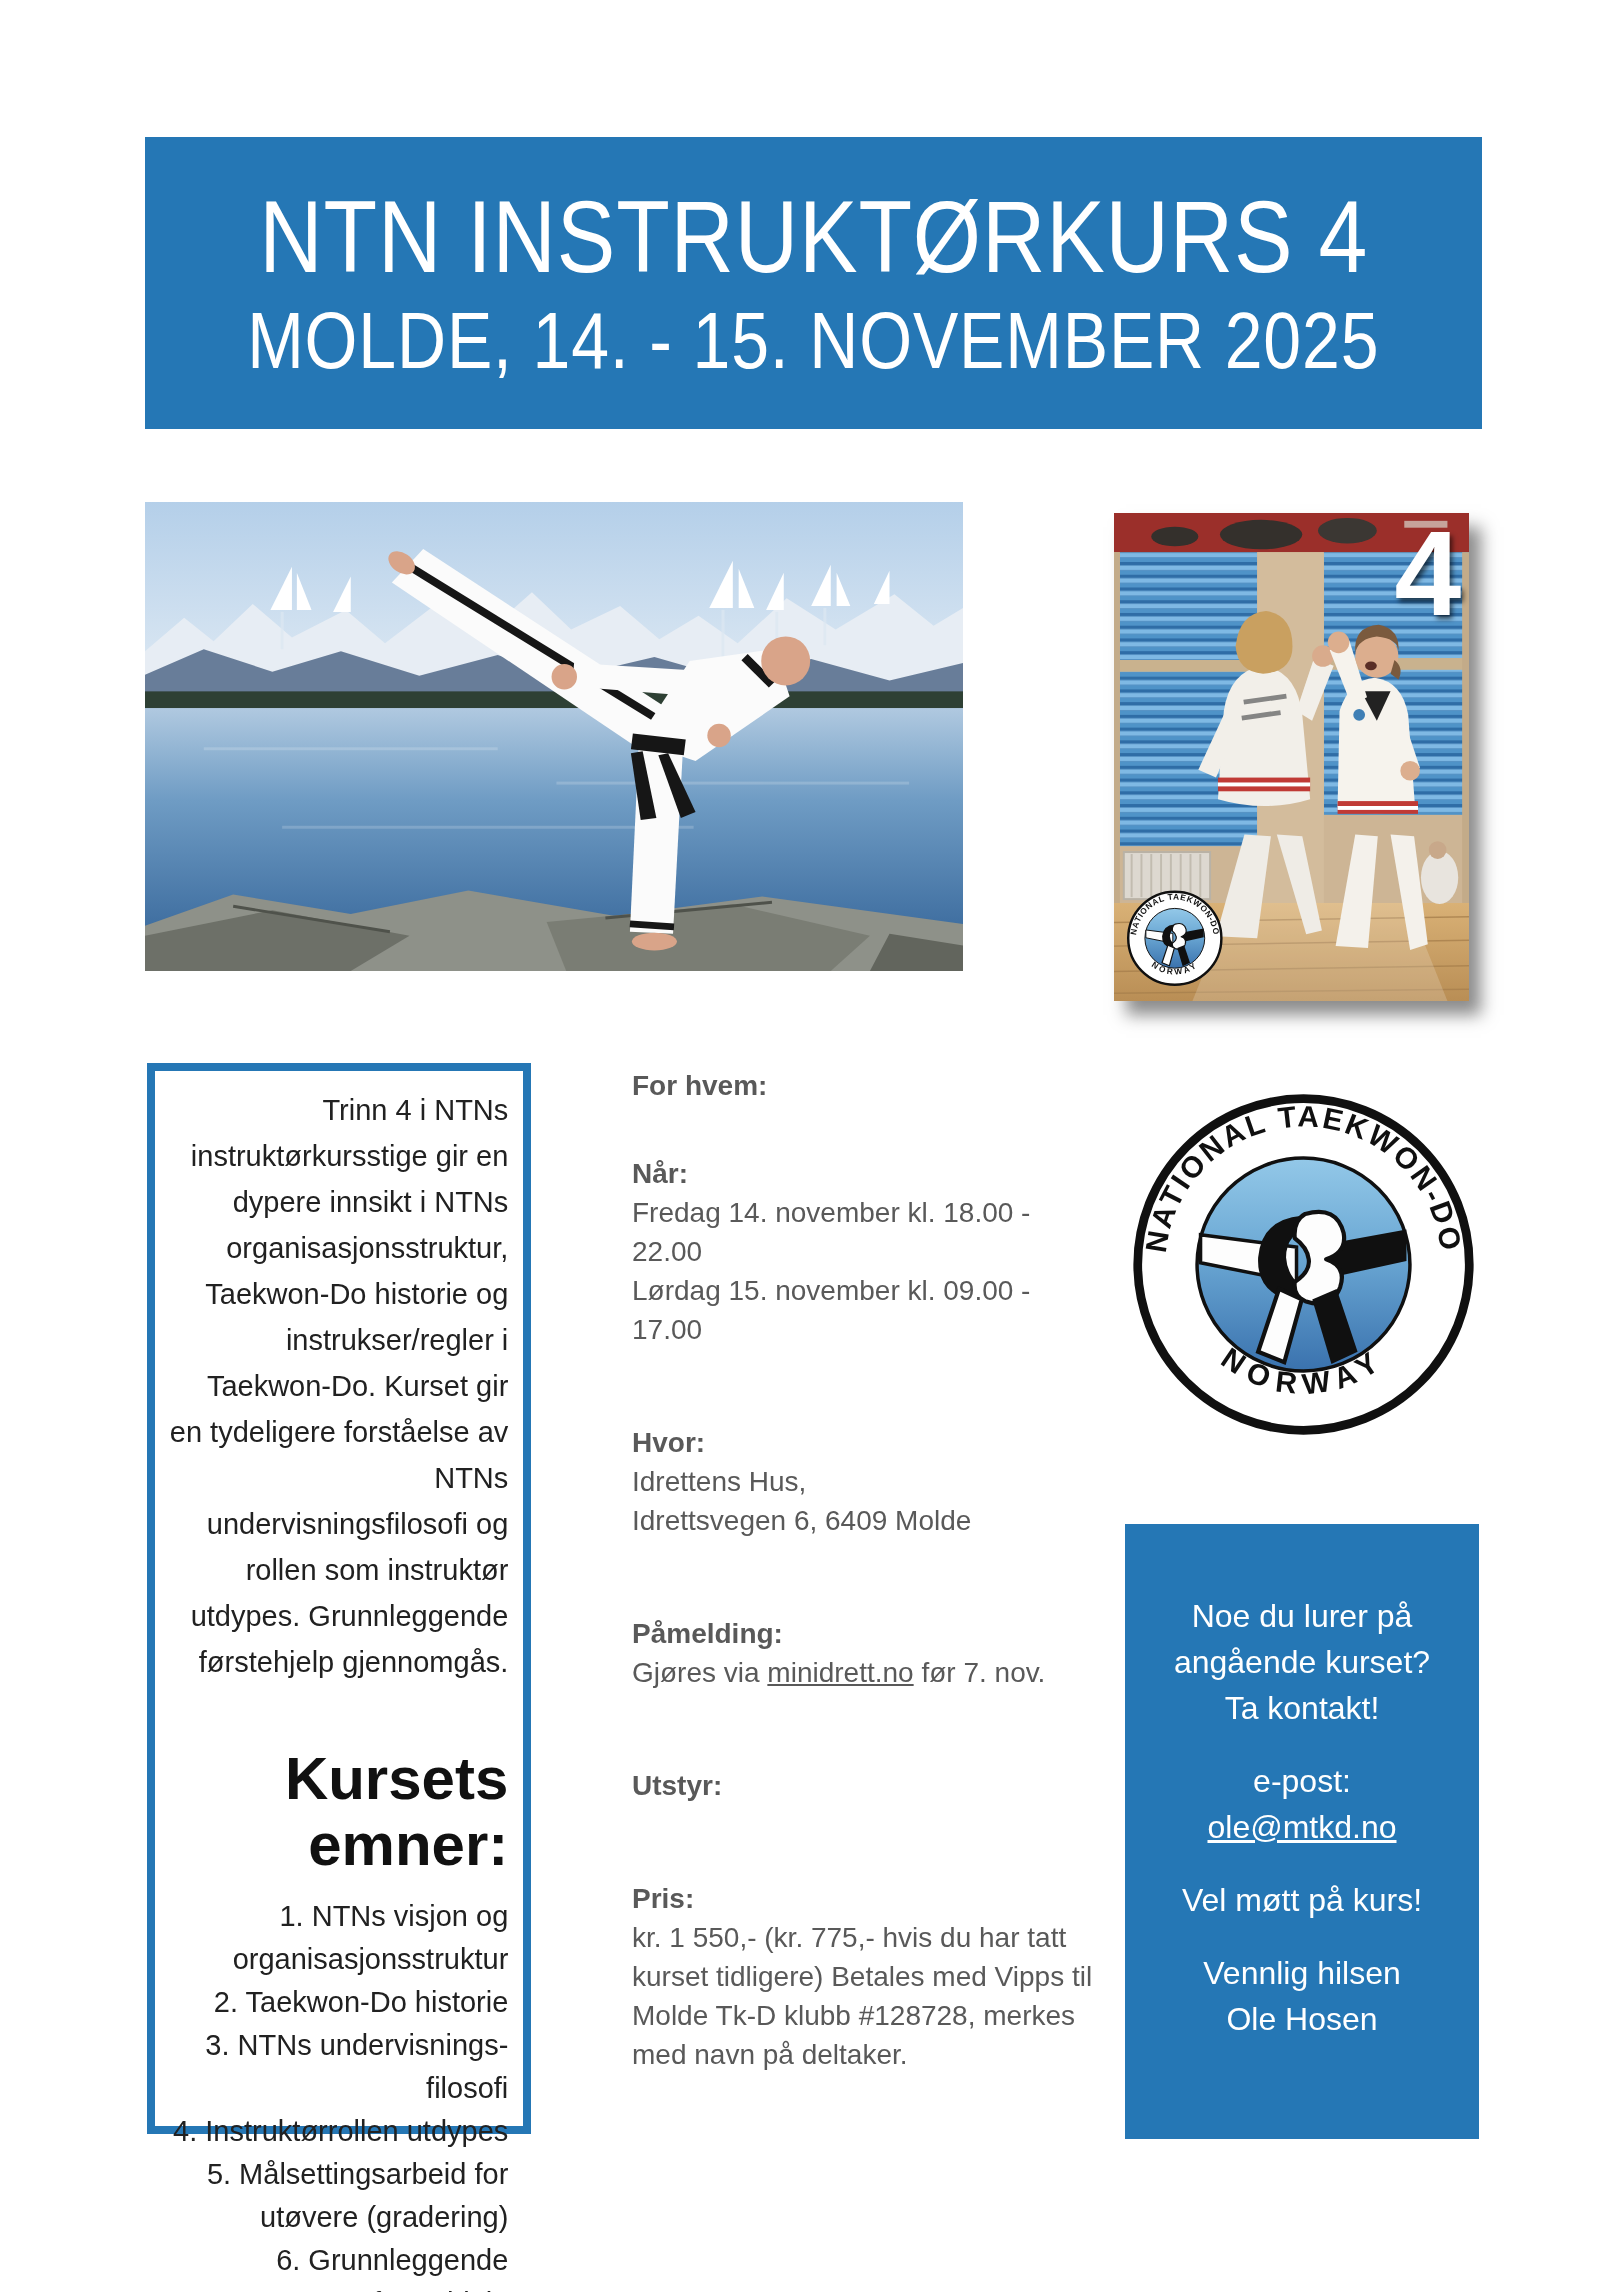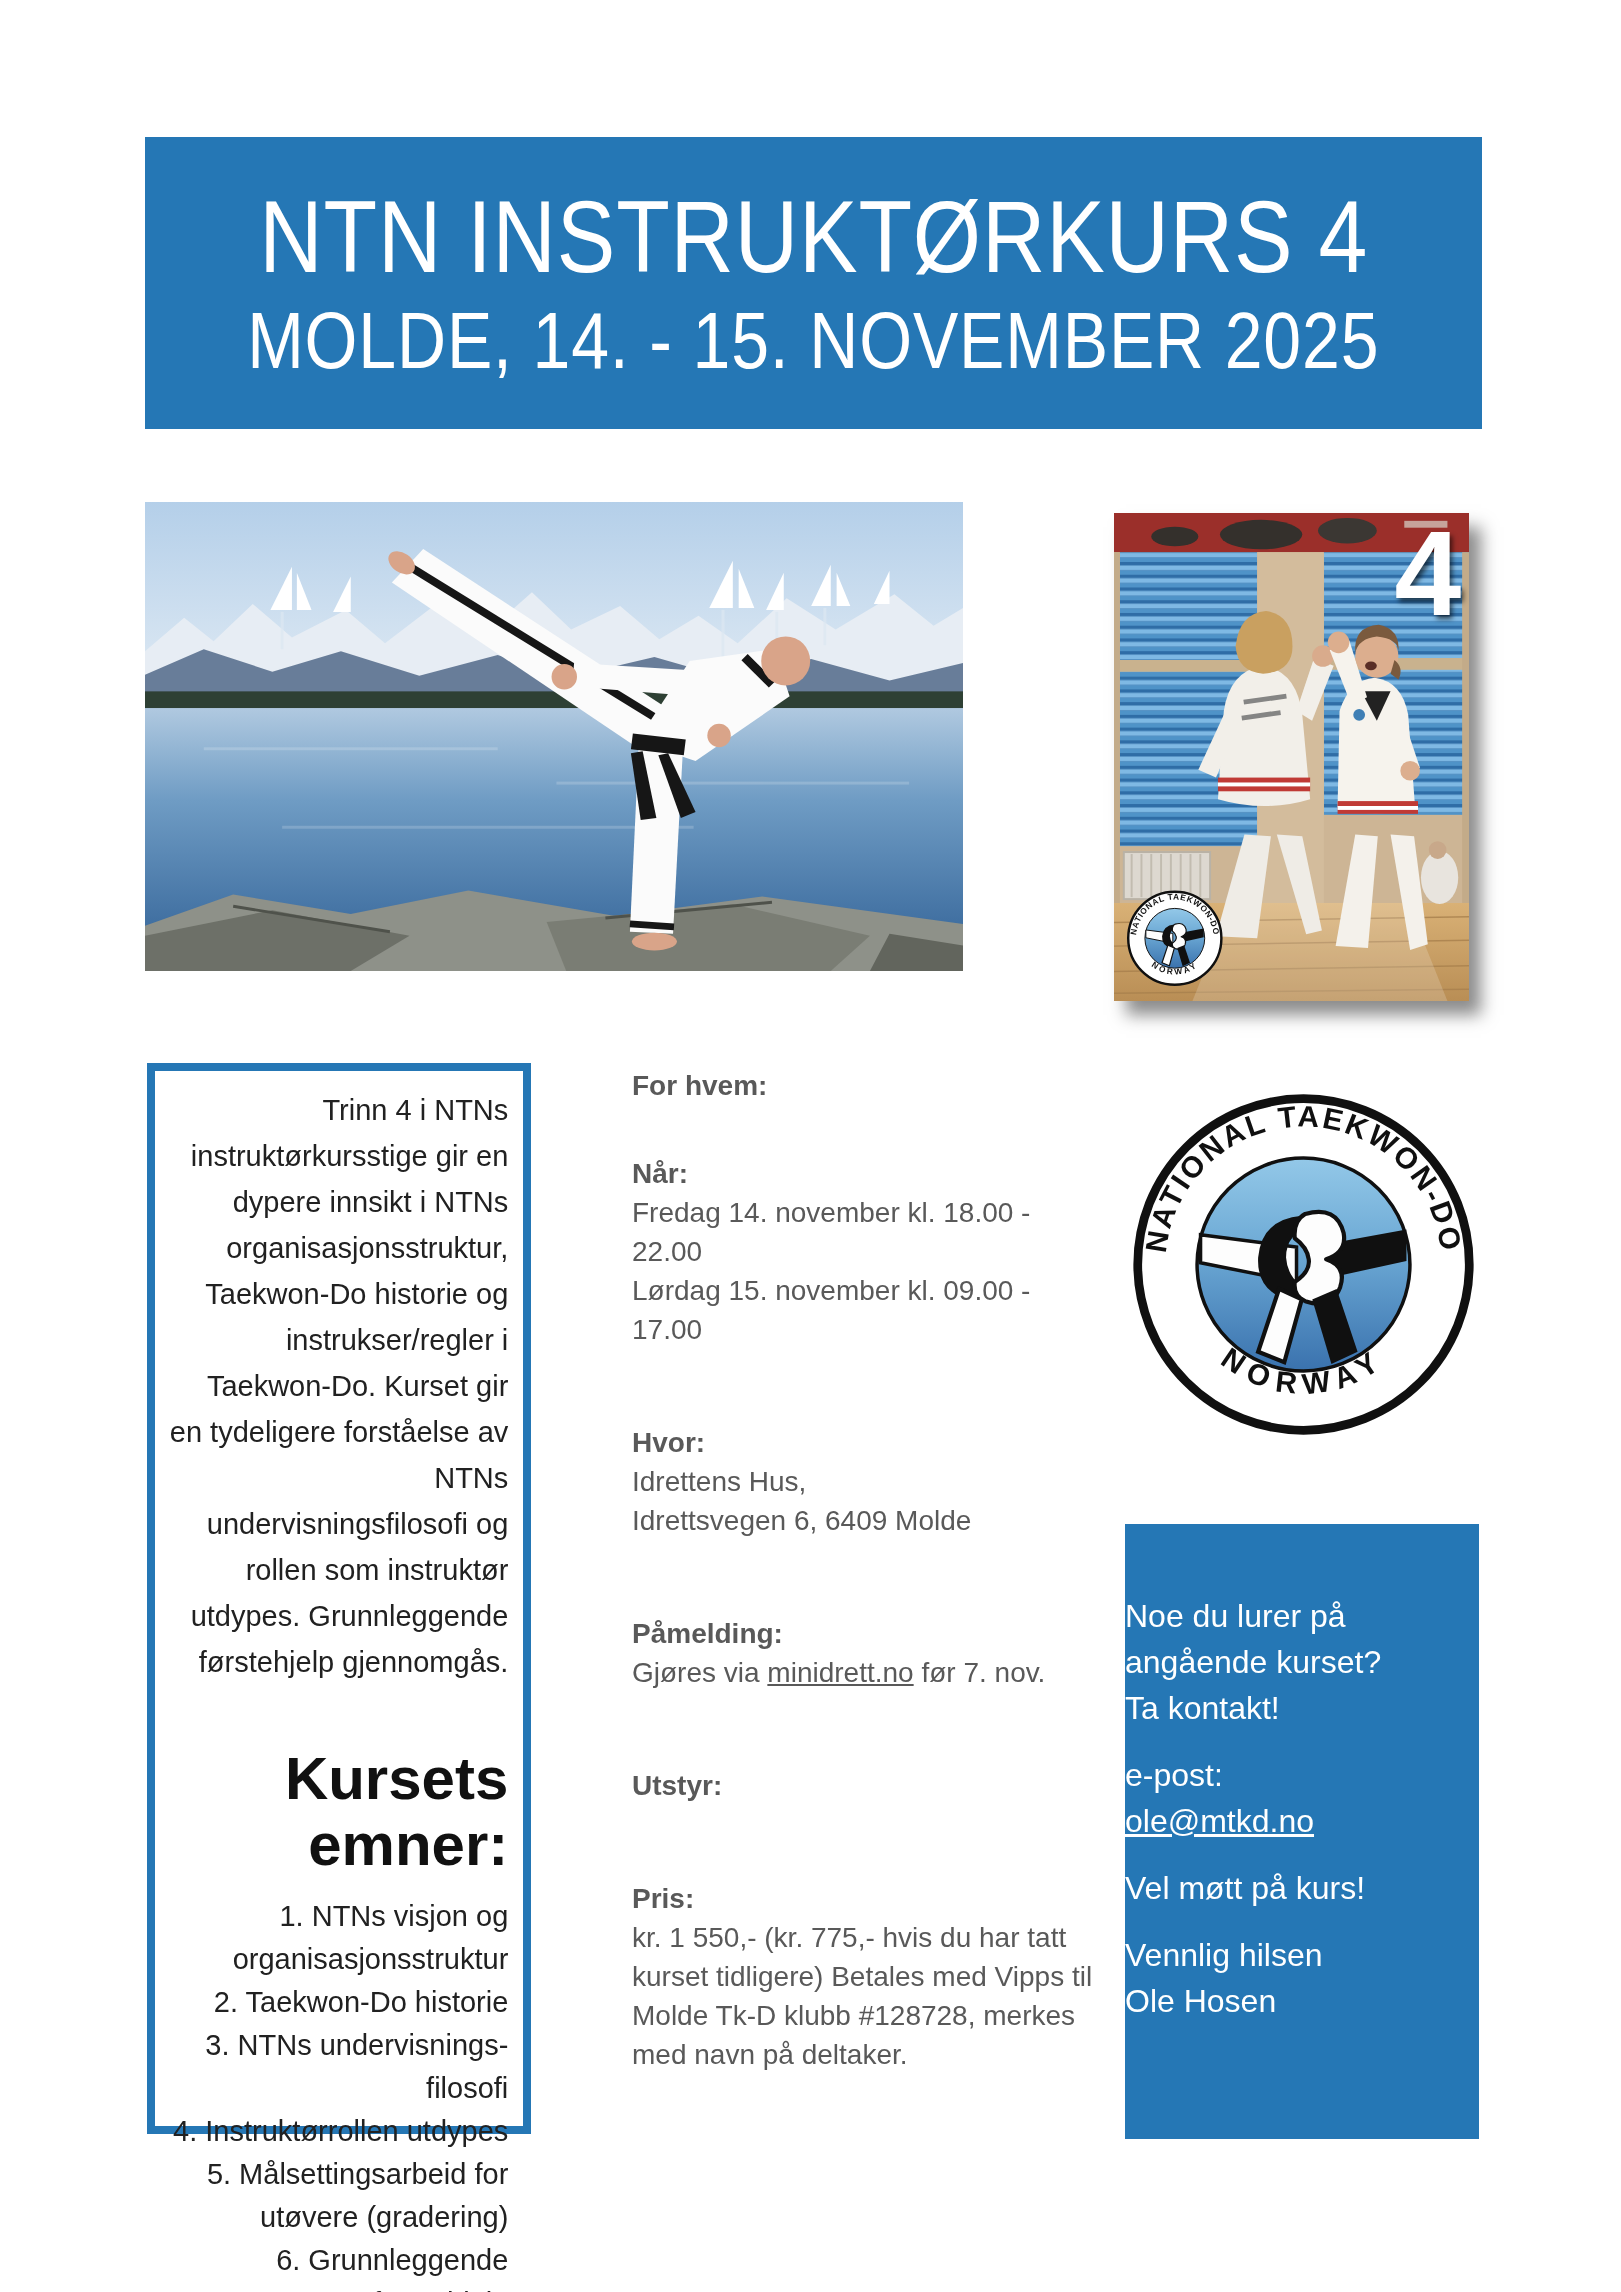--- a/index.html
+++ b/index.html
@@ -58,24 +58,24 @@
   .details{position:absolute; left:632px; top:1066px; width:469px; color:#595959;}
   .dsection{margin-bottom:49px;}
   .dsection.gap-lg{margin-top:74px;}
   .dlabel{font-weight:700; font-size:28px; line-height:39px;}
   .dline{font-size:28px; line-height:39px;}
   .dlink{text-decoration:underline; color:#595959; cursor:pointer;}
 
   
   .contact-box{
     position:absolute; left:1125px; top:1524px; width:354px; height:615px;
-    background:#2577b5; color:#fff; box-sizing:border-box;
+    background:#2577b5; color:#fff; text-align:center; box-sizing:border-box;
     padding-top:69px; font-size:32px; line-height:46px;
   }
-  .cgroup{margin-top:21px;}
+  .cgroup{margin-top:27px;}
   .email-link{text-decoration:underline; color:#fff; cursor:pointer;}
 </style>
 </head>
 <body>
 
 <svg width="0" height="0" style="position:absolute" xmlns="http://www.w3.org/2000/svg" aria-hidden="true">
   <defs>
     <linearGradient id="logograd" x1="0" y1="0" x2="0" y2="1">
       <stop offset="0" stop-color="#93c8e8"></stop>
       <stop offset="0.45" stop-color="#6ba8d4"></stop>

